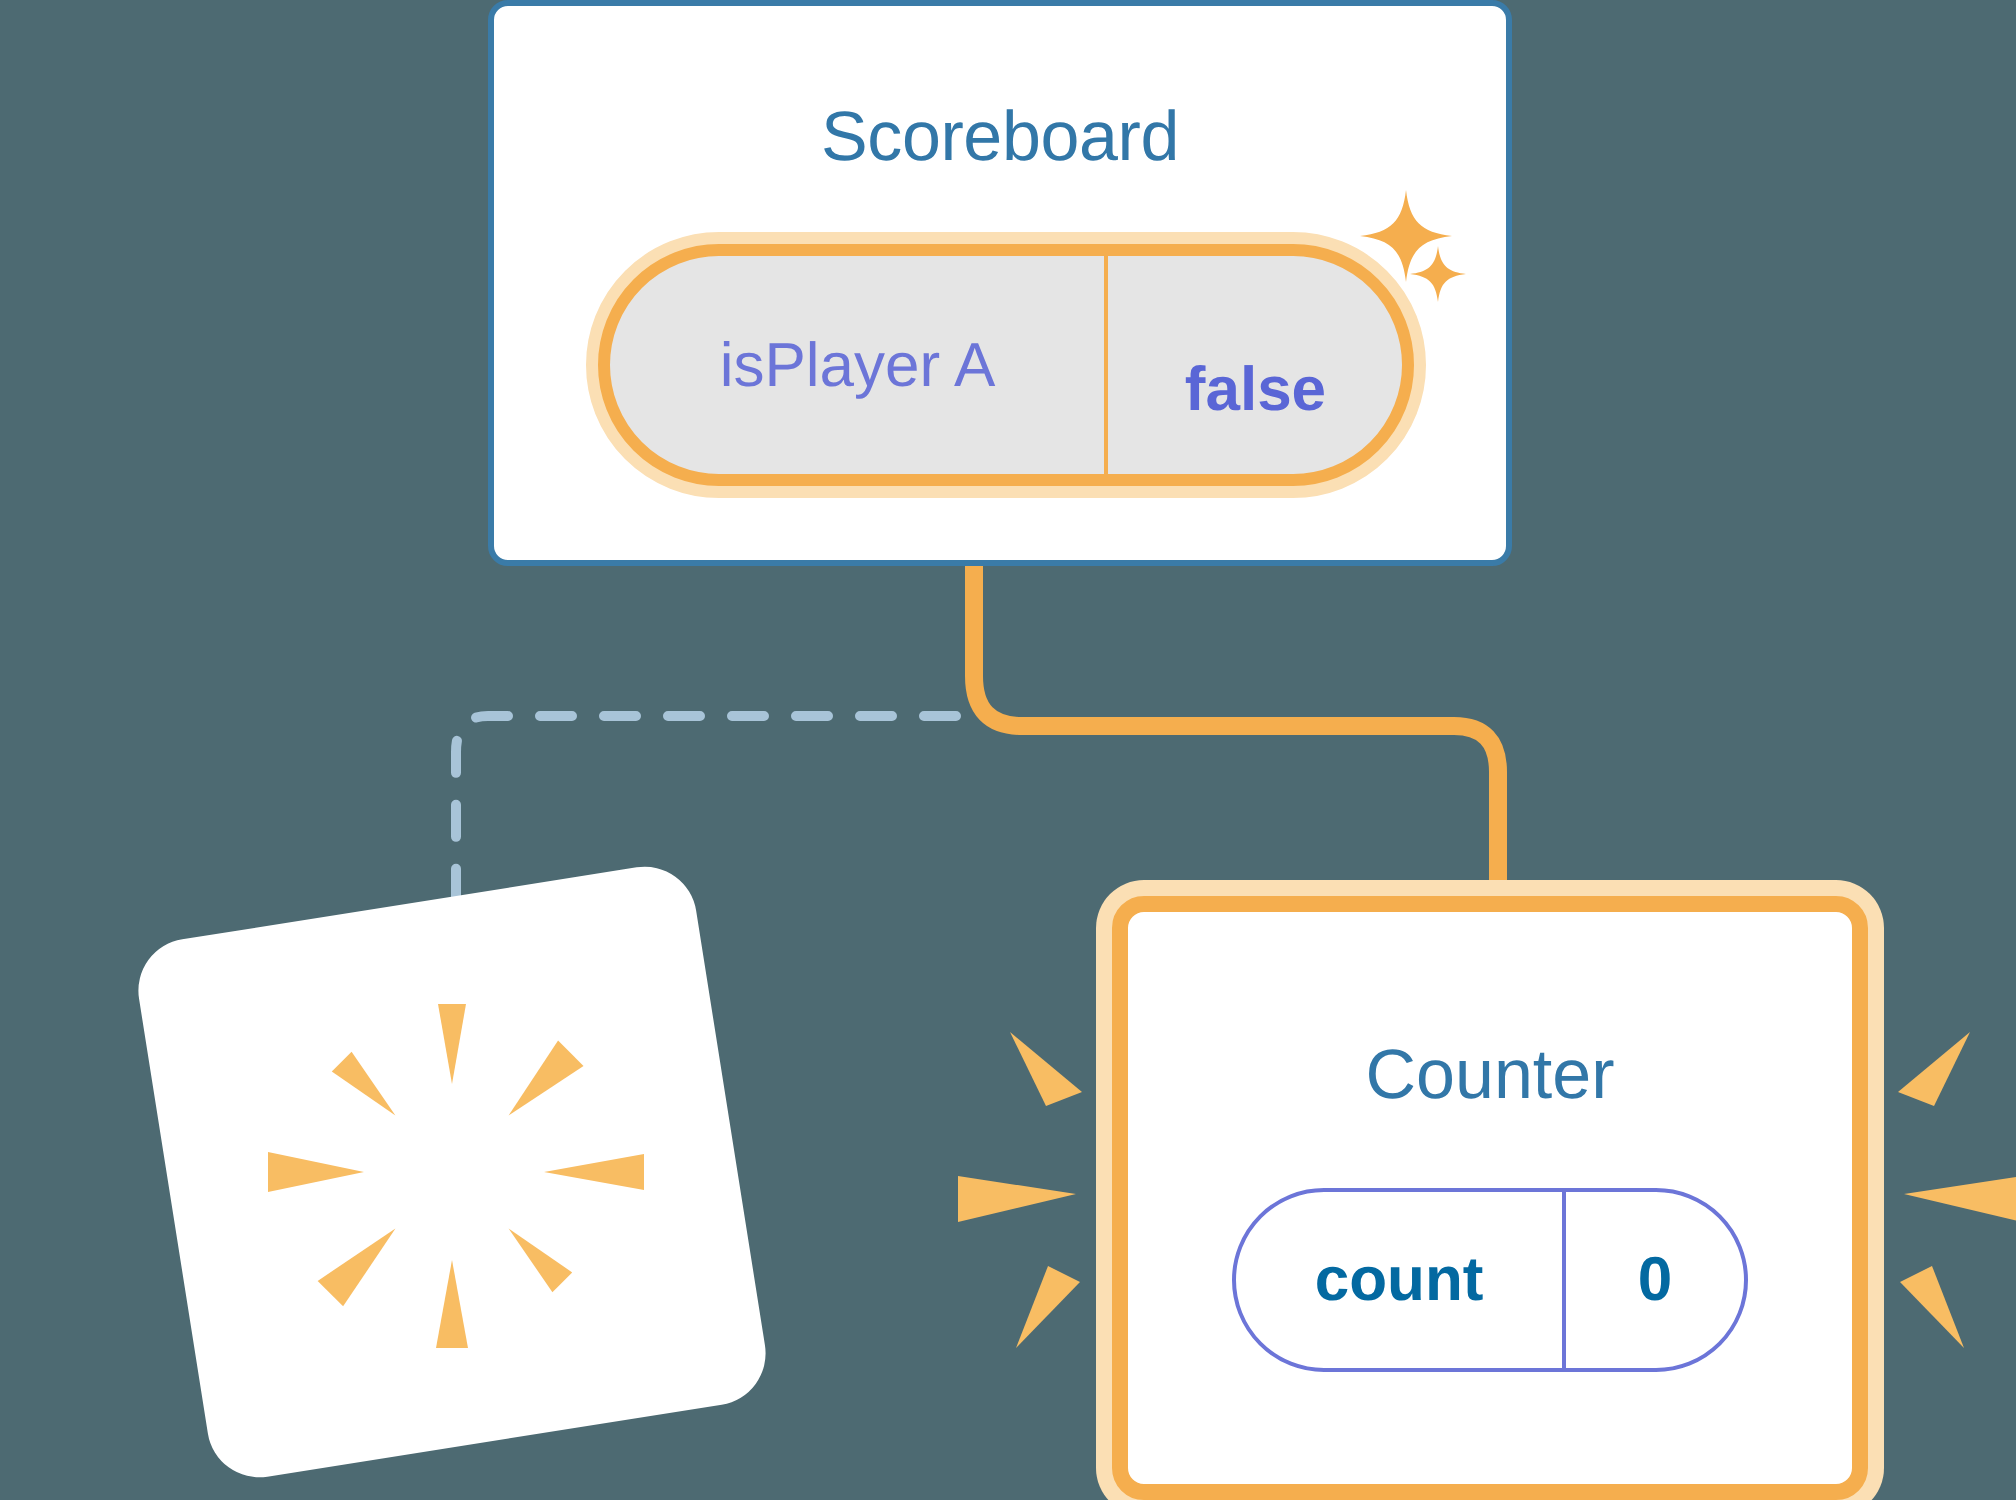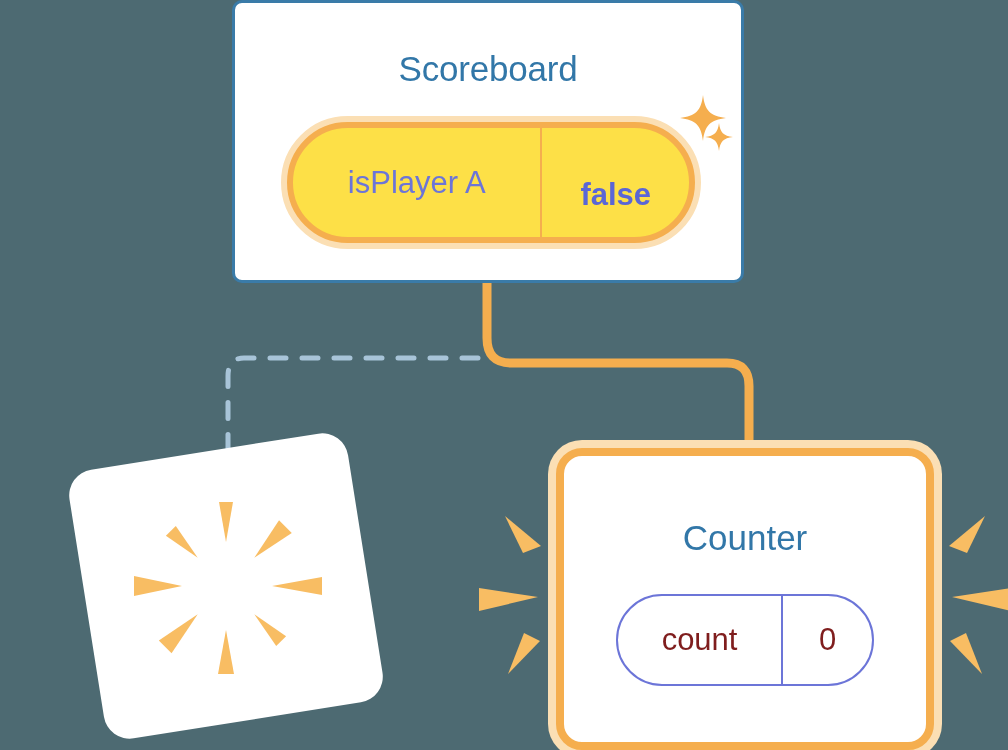--- a/index.html
+++ b/index.html
@@ -20,21 +20,21 @@
   }
   .layer {
     position: absolute;
     inset: 0;
     width: 1008px;
     height: 750px;
   }
   
   #scoreboard-card {
     position: absolute;
-    left: 232px;
+    left: 244px;
     top: 0px;
     width: 512px;
     height: 283px;
     background: #ffffff;
     border: 3px solid #3a7ba8;
     border-radius: 10px;
     box-sizing: border-box;
     z-index: 6;
   }
   #scoreboard-title {
@@ -66,21 +66,21 @@
   }
   #scoreboard-pill {
     position: absolute;
     left: 6px;
     top: 6px;
     right: 6px;
     bottom: 6px;
     border-radius: 999px;
     border: 6px solid #f5ae4e;
     box-sizing: border-box;
-    background: #fde047;
+    background: #e5e5e5;
     display: flex;
     align-items: stretch;
   }
   #scoreboard-pill .cell {
     display: flex;
     align-items: center;
     justify-content: center;
     box-sizing: border-box;
   }
   #scoreboard-pill .cell-key {
@@ -117,21 +117,21 @@
   
   #counter-card {
     position: absolute;
     left: 556px;
     top: 448px;
     width: 378px;
     height: 302px;
     box-sizing: border-box;
     background: #ffffff;
     border: 8px solid #f5ae4e;
-    border-radius: 26px;
+    border-radius: 16px;
     box-shadow: 0 0 0 8px #fbdfb4;
     z-index: 6;
     padding-left: 16px;
   }
   #counter-title {
     position: absolute;
     left: 0;
     right: 0;
     top: 64px;
     text-align: center;
@@ -151,23 +151,23 @@
     box-sizing: border-box;
     background: #ffffff;
     display: flex;
     align-items: stretch;
   }
   #counter-pill .cell {
     display: flex;
     align-items: center;
     justify-content: center;
     box-sizing: border-box;
-    color: #7f1d1d;
+    color: #0369a1;
     font-size: 31px;
-    font-weight: 400;
+    font-weight: 700;
   }
   #counter-pill .cell-key {
     flex: 0 0 65%;
     border-right: 2px solid #6c75d8;
   }
   #counter-pill .cell-val {
     flex: 1 1 auto;
   }
   
   #blank-card {

